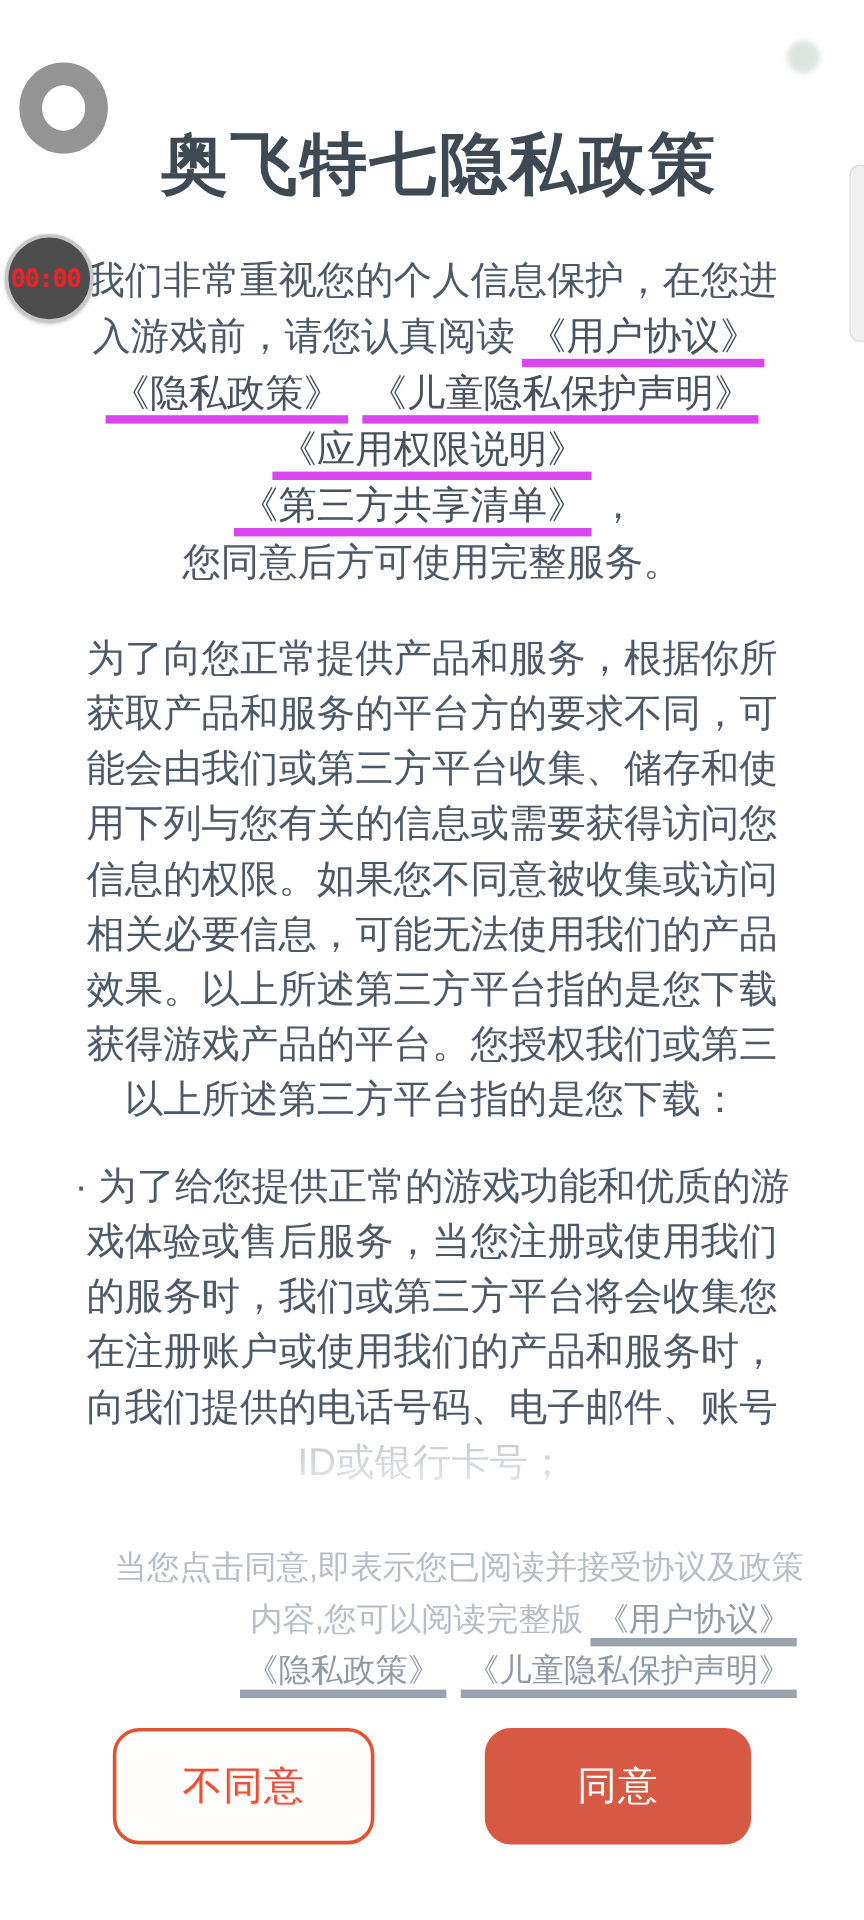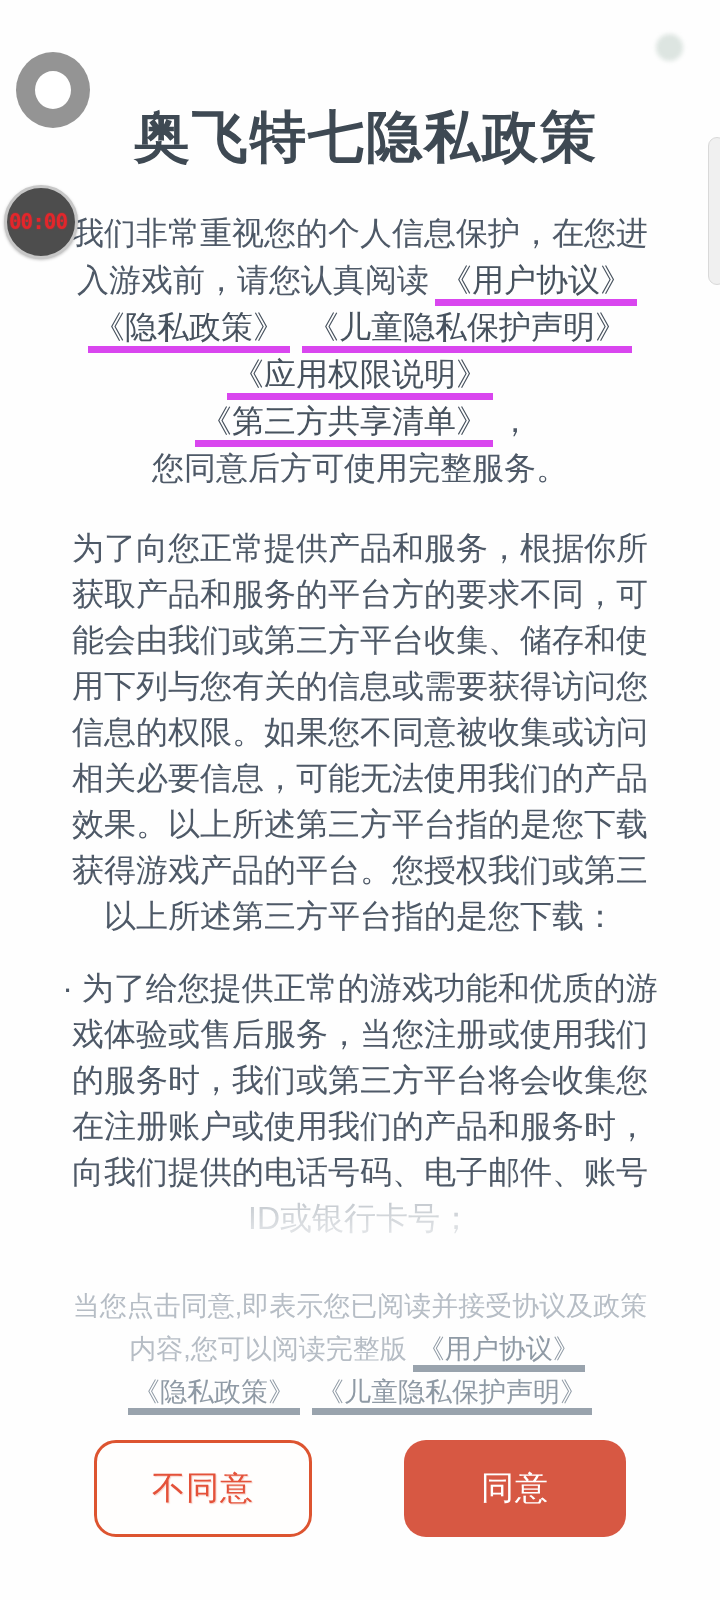--- a/index.html
+++ b/index.html
@@ -22,21 +22,21 @@
   .recorder-ring {
     position: absolute;
     left: 16px; top: 52px;
     width: 74px; height: 76px;
     border: 19px solid rgba(124,124,124,0.82);
     border-radius: 50%;
     background: rgba(255,255,255,0.9);
   }
   .recorder-timer {
     position: absolute;
-    left: 4px; top: 185px;
+    left: 4px; top: 195px;
     width: 74px; height: 74px;
     background: #4d4d4d;
     border: 3px solid #c7c7c7;
     border-radius: 50%;
     display: flex; align-items: center; justify-content: center;
     box-shadow: 0 1px 3px rgba(0,0,0,0.25);
   }
   .recorder-timer span {
     font-family: "DejaVu Sans Mono", monospace;
     font-size: 21px;
@@ -96,21 +96,21 @@
   .faded-line {
     color: #8d97a2;
     opacity: 0.62;
     filter: blur(0.4px);
     -webkit-mask-image: linear-gradient(180deg, rgba(0,0,0,0.9), rgba(0,0,0,0.3));
             mask-image: linear-gradient(180deg, rgba(0,0,0,0.9), rgba(0,0,0,0.3));
   }
   .consent-note {
     width: 620px;
     margin: 44px auto 0 auto;
-    text-align: center;
+    text-align: right;
     color: #b6bdc5;
     font-size: 27px;
     line-height: 43px;
   }
   .consent-note .link {
     color: #8f9aa5;
     border-bottom-color: #99a3ad;
   }
   .button-row {
     margin-top: 26px;

